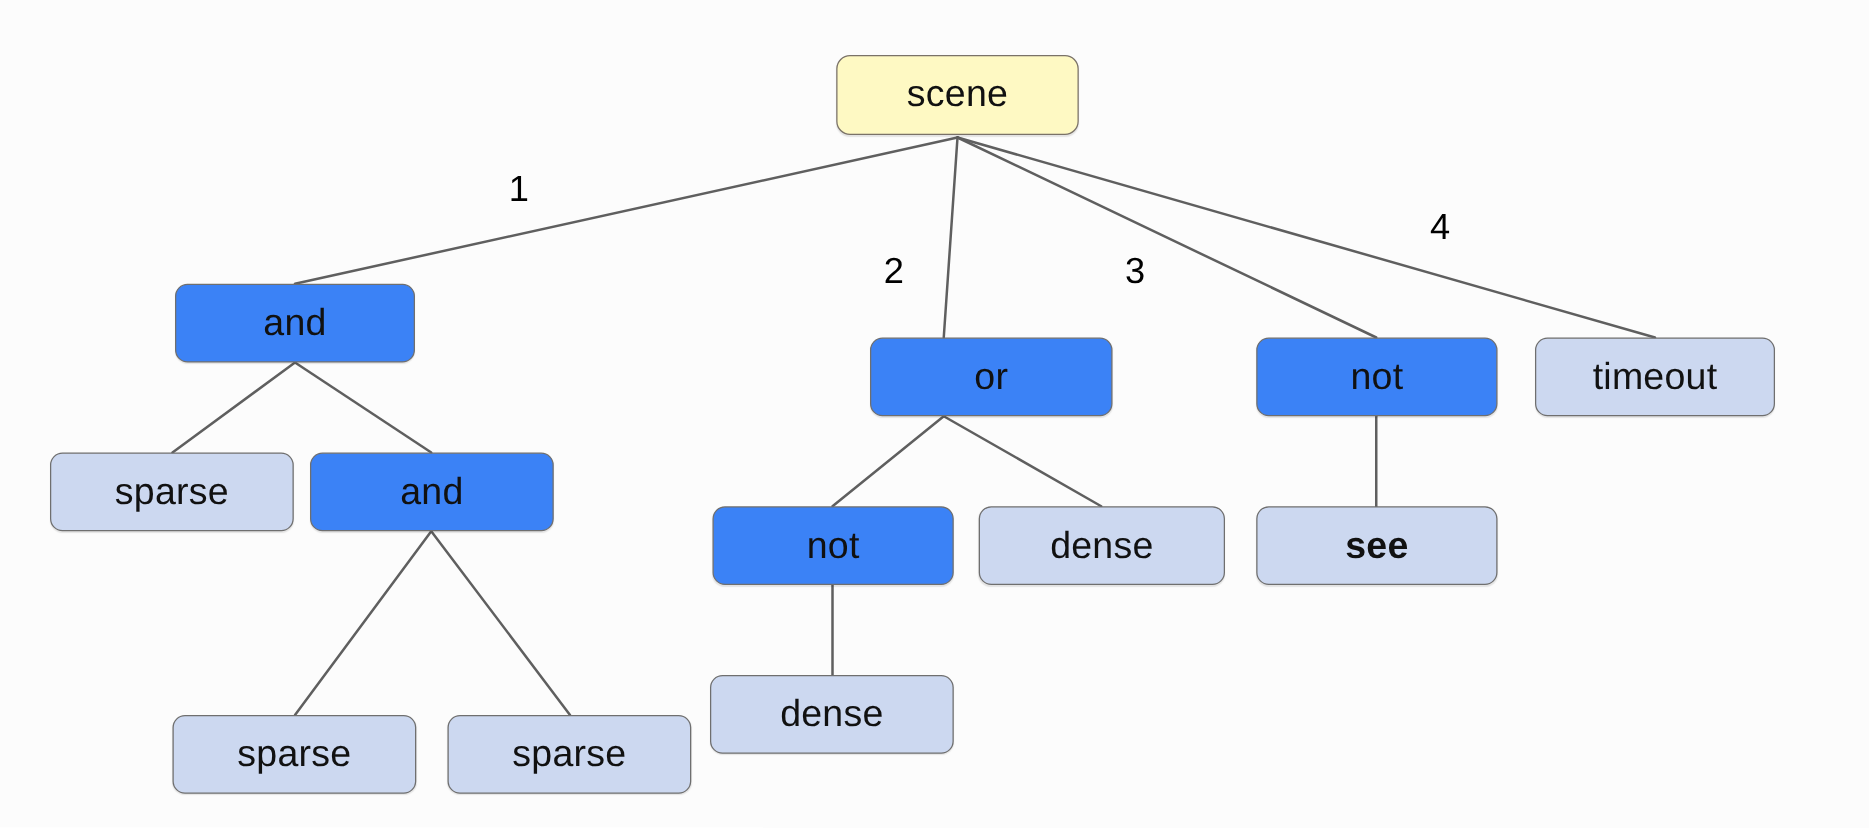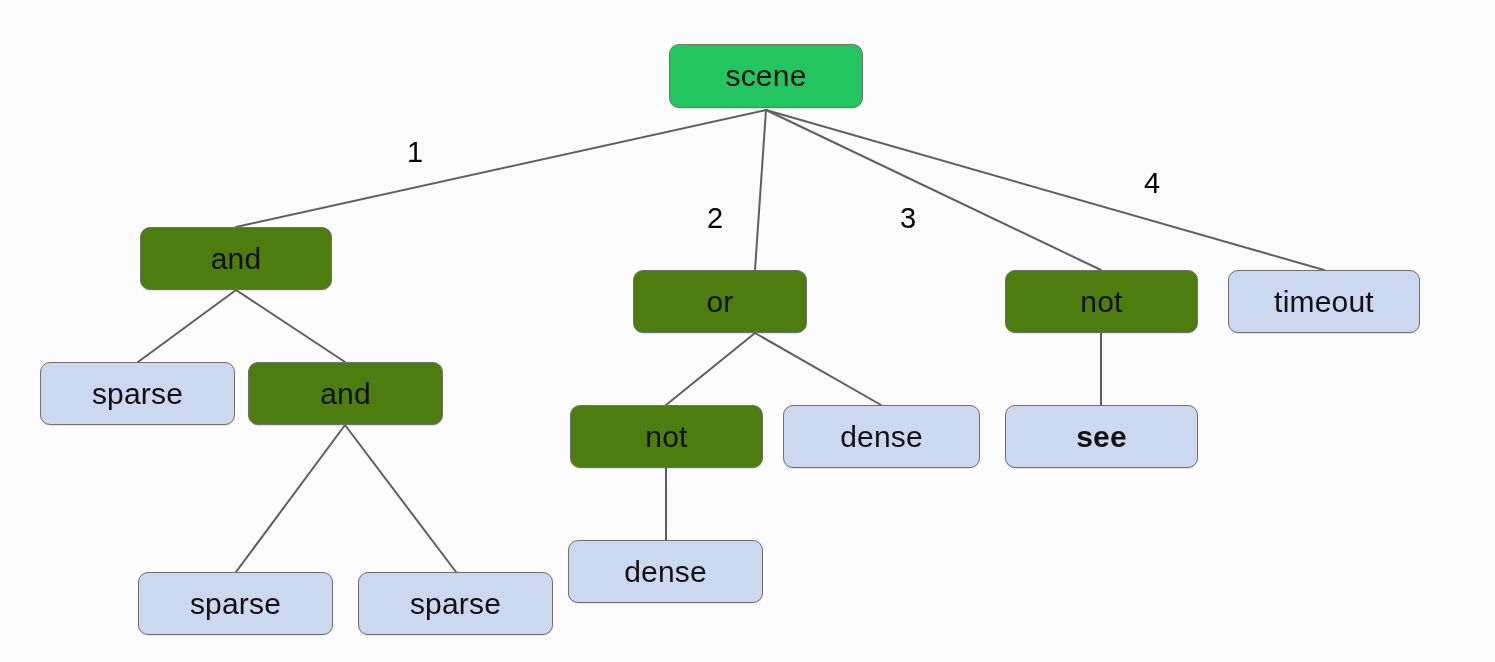--- a/index.html
+++ b/index.html
@@ -31,22 +31,22 @@
     display: flex;
     align-items: center;
     justify-content: center;
     color: #111111;
     font-size: 30px;
     line-height: 1;
     letter-spacing: 0.2px;
     white-space: nowrap;
     box-shadow: 0 1px 1px rgba(0,0,0,0.10);
   }
-  .node-root   { background: #22c55e; border-color: #7a7268; }
-  .node-op     { background: #4d7c0f; border-color: #6f6f6f; }
+  .node-root   { background: #fef9c3; border-color: #7a7268; border-radius: 11px; }
+  .node-op     { background: #3b82f6; border-color: #6f6f6f; }
   .node-leaf   { background: #ccd8f0; border-color: #6f6f6f; }
 
   .edge-label {
     position: absolute;
     color: #000000;
     font-size: 29px;
     line-height: 1;
     white-space: nowrap;
     transform: translate(-50%, -50%);
   }
@@ -71,21 +71,21 @@
       <line x1="1101" y1="333" x2="1101" y2="405" stroke="#5f5f5f" stroke-width="2" stroke-linecap="round"></line>
     </svg>
 
   <div id="node-layer">
       <div class="node node-root" style="left: 669px; top: 44px; width: 194px; height: 64px;">
         <span>scene</span>
       </div>
       <div class="node node-op" style="left: 140px; top: 227px; width: 192px; height: 63px;">
         <span>and</span>
       </div>
-      <div class="node node-op" style="left: 633px; top: 270px; width: 174px; height: 63px;">
+      <div class="node node-op" style="left: 696px; top: 270px; width: 194px; height: 63px;">
         <span>or</span>
       </div>
       <div class="node node-op" style="left: 1005px; top: 270px; width: 193px; height: 63px;">
         <span>not</span>
       </div>
       <div class="node node-leaf" style="left: 1228px; top: 270px; width: 192px; height: 63px; justify-content: center;">
         <span>timeout</span>
       </div>
       <div class="node node-leaf" style="left: 40px; top: 362px; width: 195px; height: 63px;">
         <span>sparse</span>

